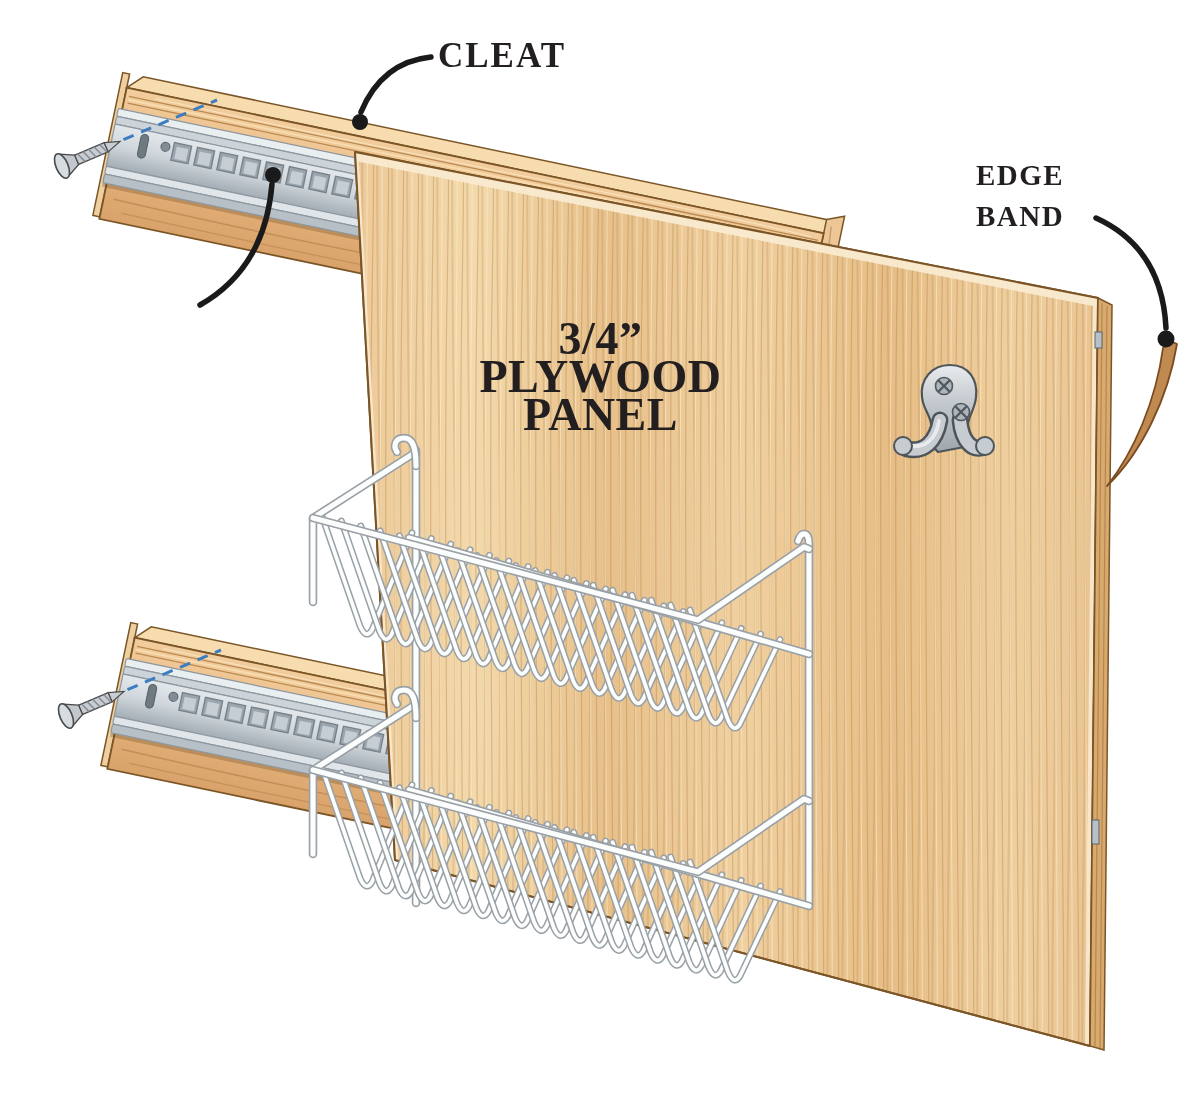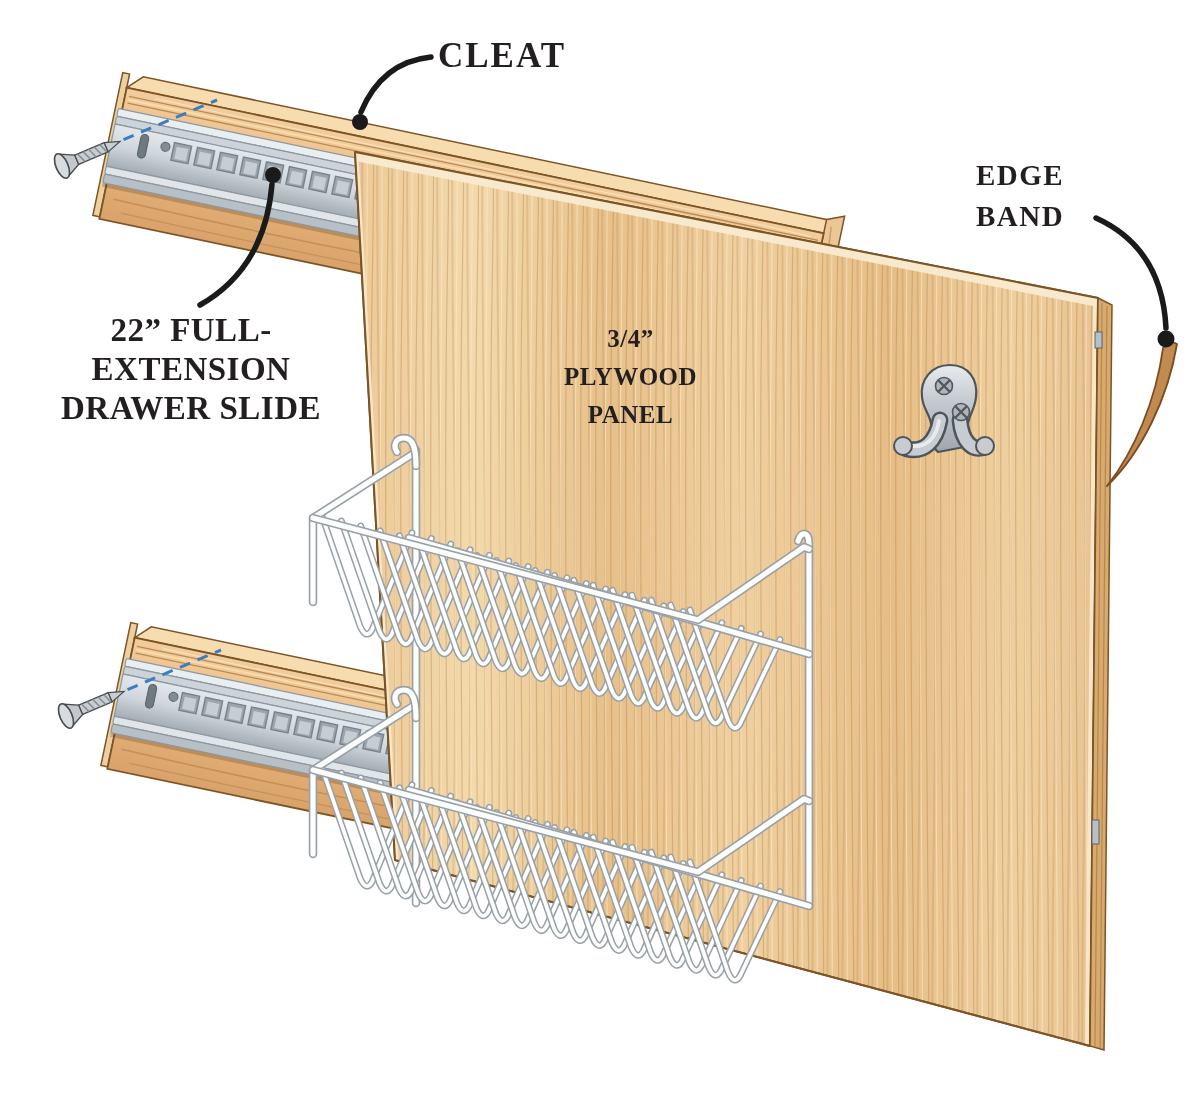--- a/index.html
+++ b/index.html
@@ -10,21 +10,21 @@
     margin-left:10px;
   }
   #art{position:absolute;left:0;top:0;}
   .label{
     position:absolute;color:var(--label-text,#231f20);
     font-weight:700;white-space:pre-line;
     -webkit-font-smoothing:antialiased;
   }
   #label-cleat{left:428px;top:36px;font-size:35px;letter-spacing:2px;}
   #label-slide{left:20px;top:311px;width:322px;text-align:center;font-size:33px;line-height:39px;letter-spacing:0.5px;}
-  #label-panel{left:463px;top:320px;width:315px;text-align:center;font-size:25px;line-height:38px;letter-spacing:0.5px;}
+  #label-panel{left:433px;top:320px;width:315px;text-align:center;font-size:46px;line-height:38px;letter-spacing:0.5px;}
   #label-edgeband{left:966px;top:155px;font-size:29px;line-height:41px;letter-spacing:1.5px;}
   .leader{fill:none;stroke:var(--leader-line,#1a1a1a);stroke-width:5.5;stroke-linecap:round;}
   .leaderdot{fill:var(--leader-line,#1a1a1a);}
   .guide{stroke:var(--screw-guide-blue,#3e7cc0);stroke-width:3;stroke-dasharray:11 8;fill:none;}
 </style>
 </head>
 <body>
 
 <div id="stage">
 
@@ -315,21 +315,18 @@
       <path class="leader" d="M421,57 Q372,62 351,112"></path>
       <circle class="leaderdot" cx="350" cy="122" r="8"></circle>
       <path class="leader" d="M190,305 Q255,268 262,184"></path>
       <circle class="leaderdot" cx="263" cy="175" r="8"></circle>
       <path class="leader" d="M1086,218 Q1152,248 1156,328"></path>
       <circle class="leaderdot" cx="1156" cy="339" r="8.5"></circle>
     </g>
   </svg>
 
   <div class="label" id="label-cleat">CLEAT</div>
-  <div class="label" id="label-slide">22” FULL-
-EXTENSION
-DRAWER SLIDE</div>
   <div class="label" id="label-panel">3/4”
 PLYWOOD
 PANEL</div>
   <div class="label" id="label-edgeband">EDGE
 BAND</div>
 </div>
 
 </body></html>

